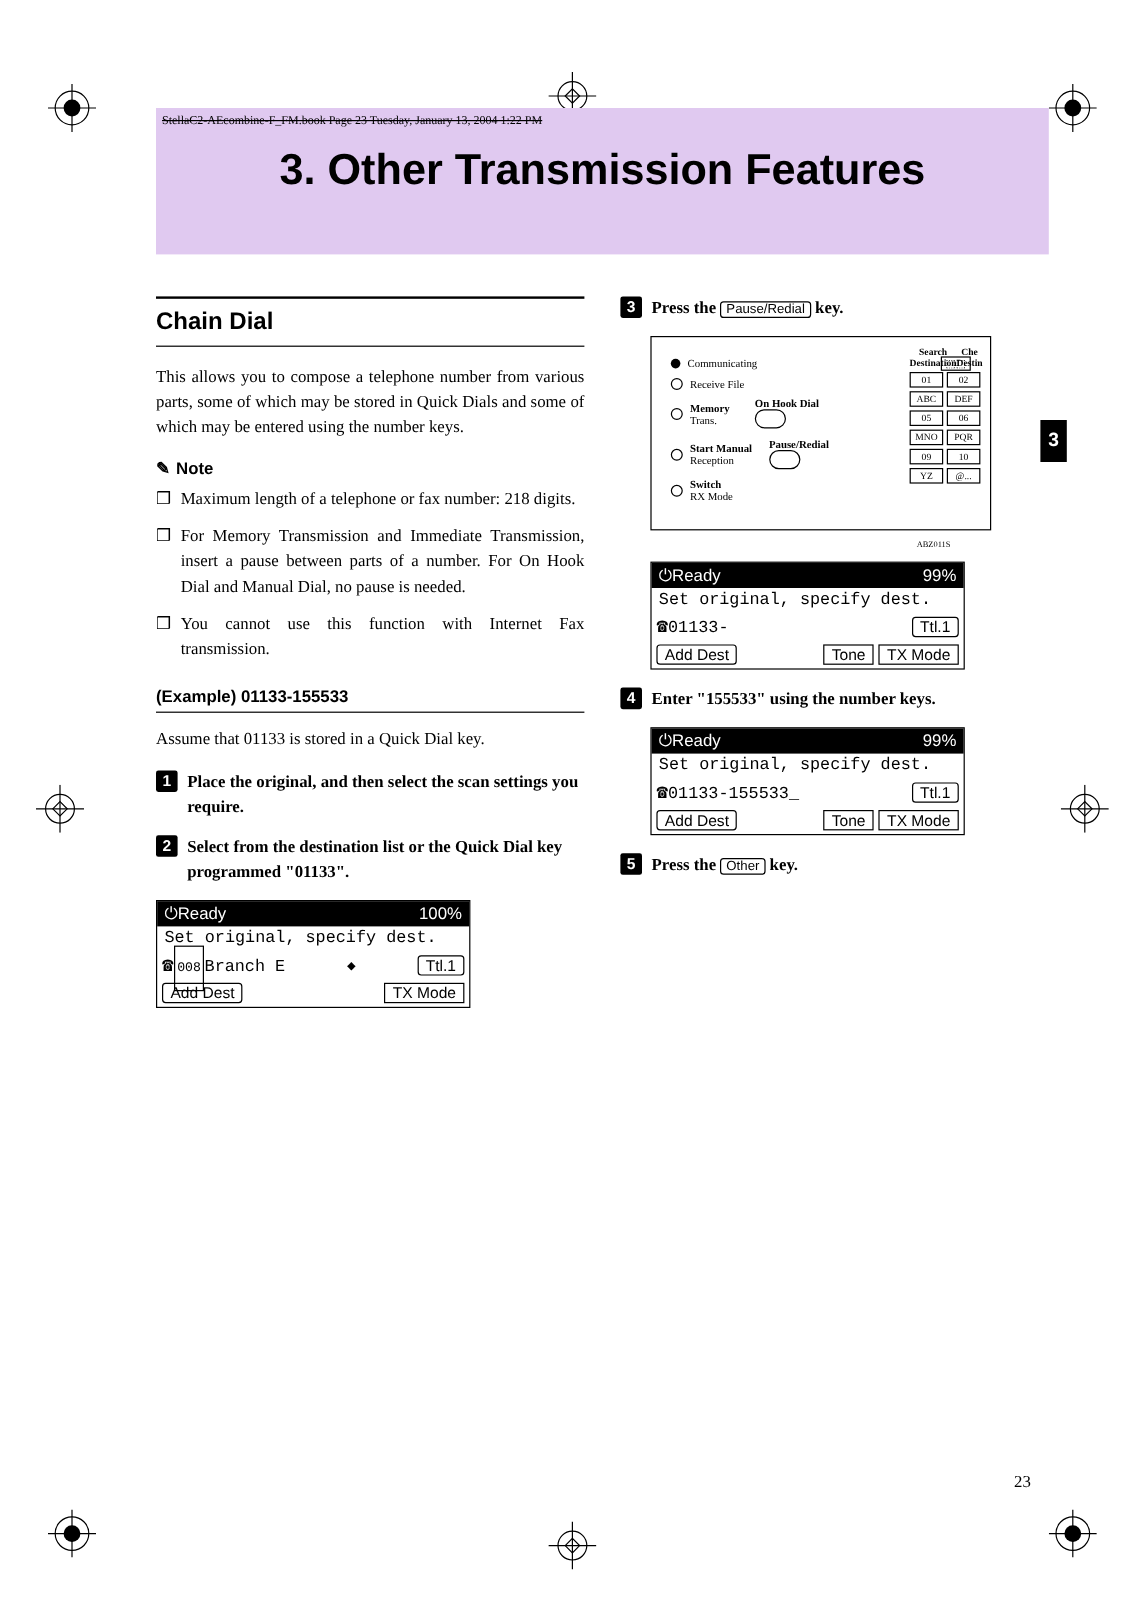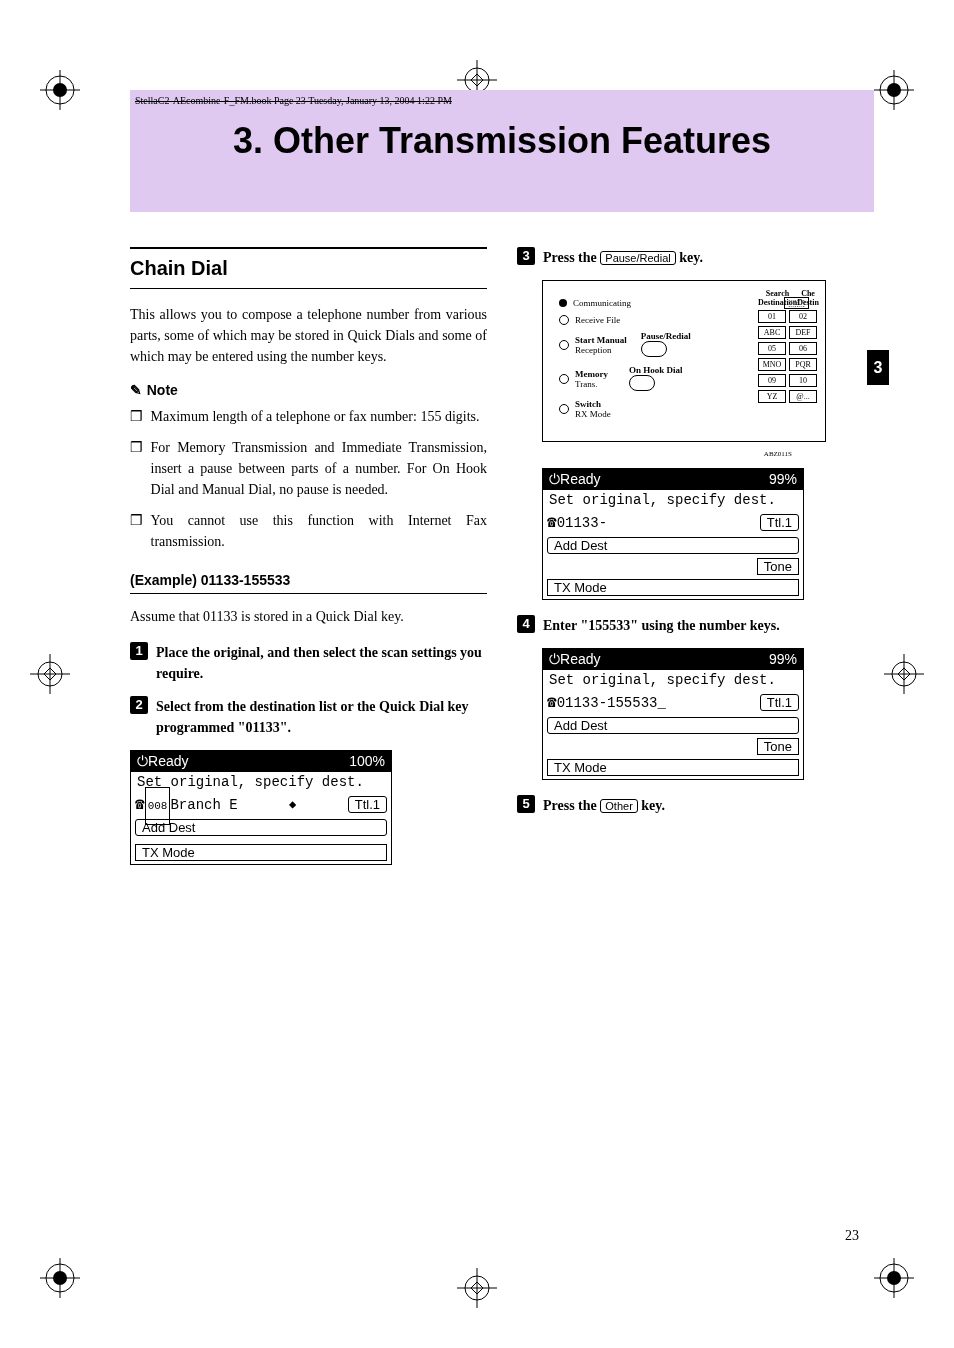--- a/index.html
+++ b/index.html
@@ -145,21 +145,20 @@
       display: flex;
       justify-content: space-between;
       align-items: center;
       padding: 2px 4px;
       gap: 44px;
     }
     .lcd-row-4 {
       display: flex;
       gap: 4px;
       padding: 3px 4px;
-      flex-direction: column;
     }
     .lcd-btn {
       border: 1.5px solid #000;
       border-radius: 3px;
       padding: 0 6px;
       font-family: Arial, sans-serif;
       font-size: 13px;
     }
     .lcd-btn-rect {
       border: 1px solid #000;
@@ -344,21 +343,21 @@
     <div class="col">
       <div class="subsection-title">Chain Dial</div>
       <div class="body-text">This allows you to compose a telephone number from various parts, some of which may be stored in Quick Dials and some of which may be entered using the number keys.</div>
 
       <div class="note-header">
         <span class="pencil-icon">✎</span>
         <span>Note</span>
       </div>
       <div class="note-item">
           <span class="note-bullet">❒</span>
-          <span>Maximum length of a telephone or fax number: 155 digits.</span>
+          <span>Maximum length of a telephone or fax number: 218 digits.</span>
         </div>
       <div class="note-item">
           <span class="note-bullet">❒</span>
           <span>For Memory Transmission and Immediate Transmission, insert a pause between parts of a number. For On Hook Dial and Manual Dial, no pause is needed.</span>
         </div>
       <div class="note-item">
           <span class="note-bullet">❒</span>
           <span>You cannot use this function with Internet Fax transmission.</span>
         </div>
 
@@ -404,27 +403,27 @@
             <span class="panel-circle-fill"></span>
             <span>Communicating</span>
             <span style="margin-left:auto;border:1px solid #000;padding:0 3px;font-size:9px">⬚⬚</span>
           </div>
         <div class="panel-row">
             <span class="panel-circle"></span>
             <span>Receive File</span>
           </div>
         <div class="panel-row">
             <span class="panel-circle"></span>
-            <span><b>Start Manual</b><br><span>Reception</span></span>
-            <span style="margin-left:8px"><b>Pause/Redial</b><br><span class="panel-button" style="display:inline-block"></span></span>
+            <span><b>Memory</b><br><span>Trans.</span></span>
+            <span style="margin-left:15px"><b>On Hook Dial</b><br><span class="panel-button" style="display:inline-block"></span></span>
           </div>
         <div class="panel-row">
             <span class="panel-circle"></span>
-            <span><b>Memory</b><br><span>Trans.</span></span>
-            <span style="margin-left:15px"><b>On Hook Dial</b><br><span class="panel-button" style="display:inline-block"></span></span>
+            <span><b>Start Manual</b><br><span>Reception</span></span>
+            <span style="margin-left:8px"><b>Pause/Redial</b><br><span class="panel-button" style="display:inline-block"></span></span>
           </div>
         <div class="panel-row">
             <span class="panel-circle"></span>
             <span><b>Switch</b><br><span>RX Mode</span></span>
           </div>
         <div class="panel-right">
           <div style="grid-column:1/3;display:flex;justify-content:space-between;font-size:8px">
               <span><b>Search</b><br><b>Destination</b></span>
               <span><b>Che</b><br><b>Destin</b></span>
             </div>

